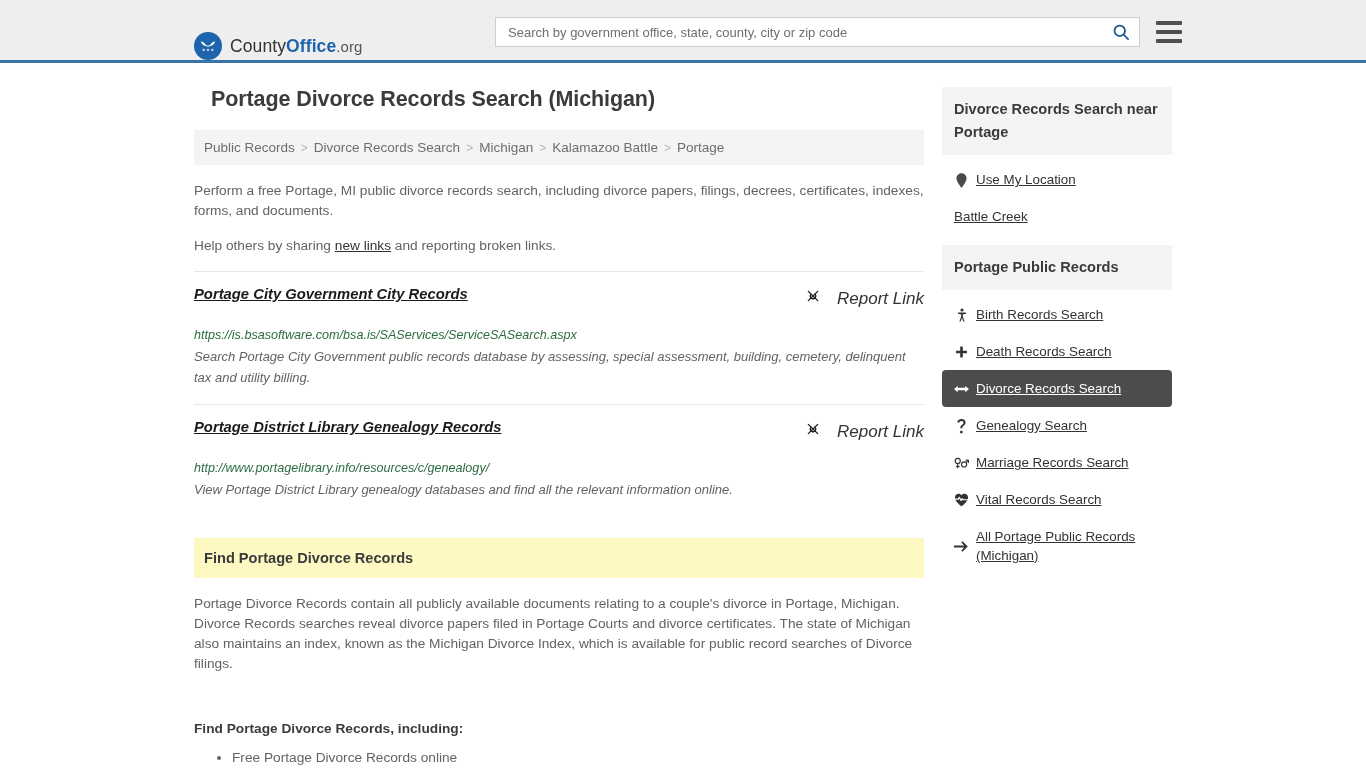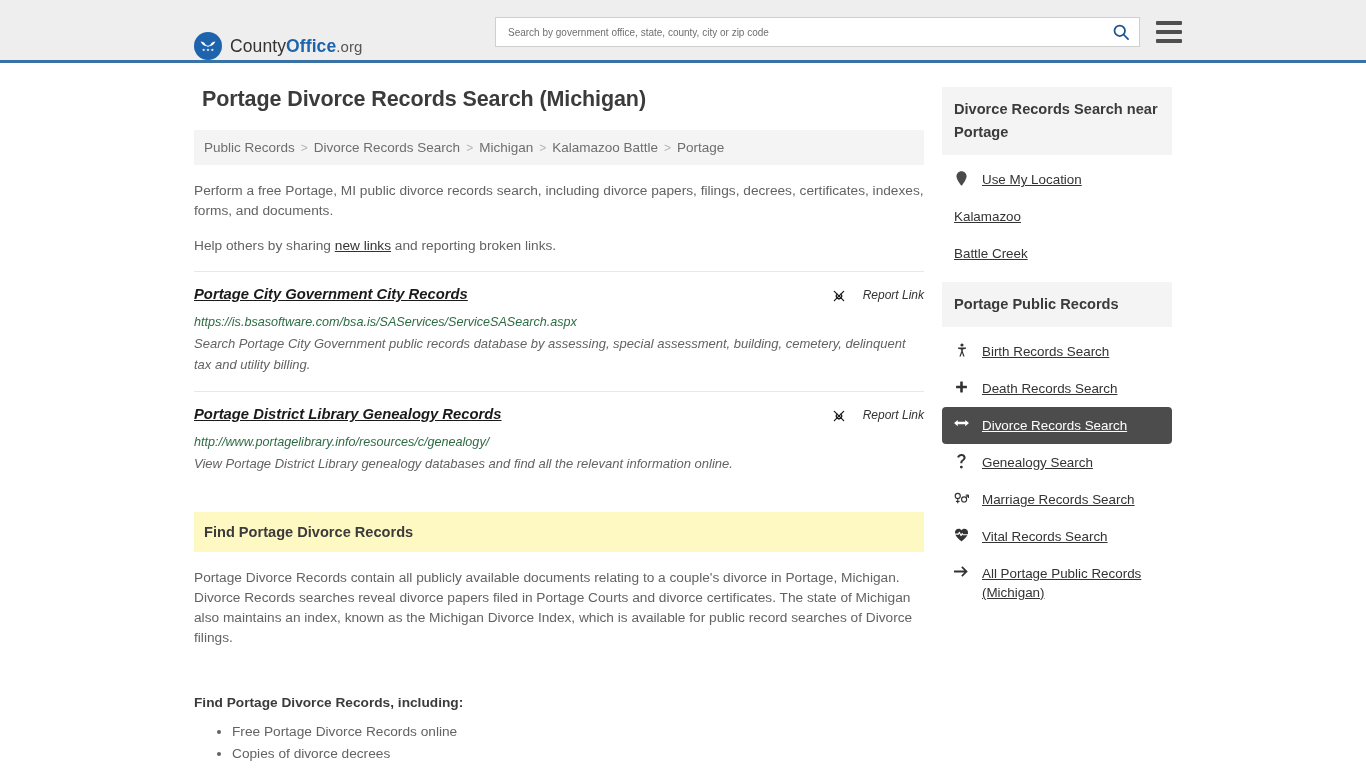--- a/index.html
+++ b/index.html
@@ -48,21 +48,21 @@
   }
   .search-box {
     width: 645px; height: 30px;
     background: #ffffff;
     border: 1px solid #cfcfcf;
     display: flex; align-items: center;
     padding: 0 8px 0 10px;
   }
   .search-input {
     border: none; outline: none; flex: 1;
-    font-size: 10px; color: #b91c1c;
+    font-size: 13px; color: #b91c1c;
     font-family: "Liberation Sans", sans-serif;
     background: transparent;
   }
   .search-input::placeholder { color: #6f6f6f; }
   .search-icon { flex: none; display: flex; align-items: center; }
   .menu-icon {
     margin-left: 16px; width: 26px;
     display: flex; flex-direction: column; gap: 5px; cursor: pointer;
   }
   .menu-icon span { display: block; height: 4px; background: #4f4f4f; border-radius: 1px; }
@@ -72,21 +72,21 @@
     width: 1366px;
     padding: 0 194px;
     position: relative;
   }
   .content-row { display: flex; gap: 18px; padding-top: 24px; }
   .main-col { width: 730px; flex: none; }
   .side-col { width: 230px; flex: none; }
 
   h1.page-title {
     font-size: 21.5px; font-weight: bold; color: #3b3b3b;
-    margin: 0 0 18px 8px; letter-spacing: -.1px;
+    margin: 0 0 18px 17px; letter-spacing: -.1px;
   }
 
   .breadcrumb {
     background: #f4f4f4;
     padding: 10px 10px;
     font-size: 13.5px; color: #8a8a8a;
     display: flex; flex-wrap: wrap; align-items: center; gap: 6px;
     margin-bottom: 16px;
   }
   .breadcrumb a { color: #6e6e6e; text-decoration: none; }
@@ -105,26 +105,26 @@
     border-top: 1px solid #e8e8e8;
     font-style: italic;
   }
   .result:first-of-type { border-top: 1px solid #e8e8e8; }
   .result-head { display: flex; align-items: flex-start; justify-content: space-between; }
   .result-title {
     font-size: 14.8px; font-weight: bold; color: #1a1a1a;
     text-decoration: underline; cursor: pointer;
   }
   .report-link {
-    display: flex; gap: 16px;
-    font-size: 12px; color: #333; cursor: pointer; white-space: nowrap;
+    display: flex; align-items: center; gap: 16px;
+    font-size: 17px; color: #333; cursor: pointer; white-space: nowrap;
     padding-top: 2px;
   }
   .result-url {
-    font-size: 12.6px; color: #2d6b43; margin-top: 8px; word-break: break-all;
+    font-size: 12.6px; color: #2d6b43; margin-top: 19px; word-break: break-all;
   }
   .result-desc {
     font-size: 13px; color: #636363; line-height: 21px; margin-top: 4px;
   }
 
   
   .section-head {
     background: #fef9c3; padding: 12px 10px;
     font-size: 14.6px; font-weight: bold; color: #3b3b3b;
     margin-top: 22px;
@@ -140,21 +140,21 @@
   }
 
   
   .side-head {
     background: #f4f4f4; padding: 11px 12px;
     font-size: 14.6px; font-weight: bold; color: #3b3b3b;
     line-height: 23px;
   }
   .side-list { padding: 6px 0 10px 0; }
   .side-item {
-    display: flex; align-items: flex-start; gap: 13px;
+    display: flex; align-items: center; gap: 7px;
     padding: 9px 12px; border-radius: 4px;
     font-size: 13.4px;
   }
   .side-item .s-ico {
     flex: none; width: 15px; display: flex; justify-content: center;
     align-items: center; color: #333; padding-top: 1px;
   }
   .side-item .s-label {
     color: #333; text-decoration: underline; cursor: pointer; line-height: 19px;
   }
@@ -276,23 +276,20 @@
       <div class="side-list">
         <div class="side-item">
           <span class="s-ico">
             <svg width="11" height="15" viewBox="0 0 24 32" fill="#4a4a4a">
               <path d="M12 0C5.9 0 1 4.9 1 11c0 8 11 21 11 21s11-13 11-21C23 4.9 18.1 0 12 0z"></path>
             </svg>
           </span>
           <span class="s-label">Use My Location</span>
         </div>
         <div class="side-item plain">
-          <span class="s-label">Kalamazoo</span>
-        </div>
-        <div class="side-item plain">
           <span class="s-label">Battle Creek</span>
         </div>
       </div>
 
       <div class="side-head">Portage Public Records</div>
       <div class="side-list">
 
         <div class="side-item">
           <span class="s-ico">
             <svg width="12" height="15" viewBox="0 0 24 30" fill="#333">

